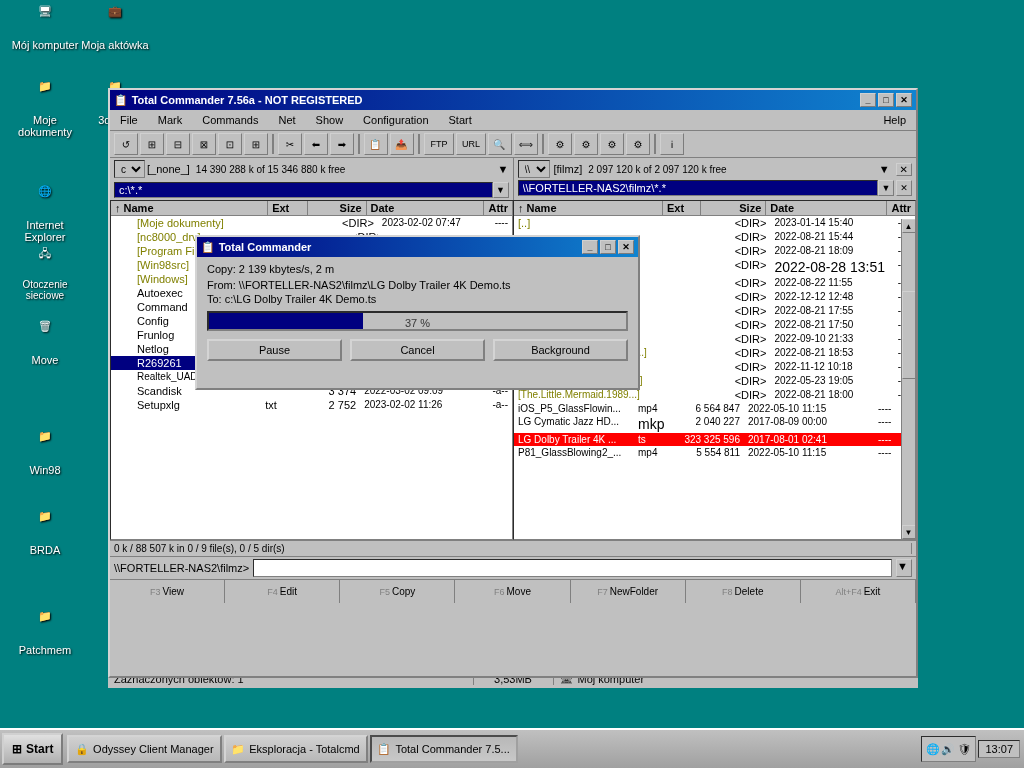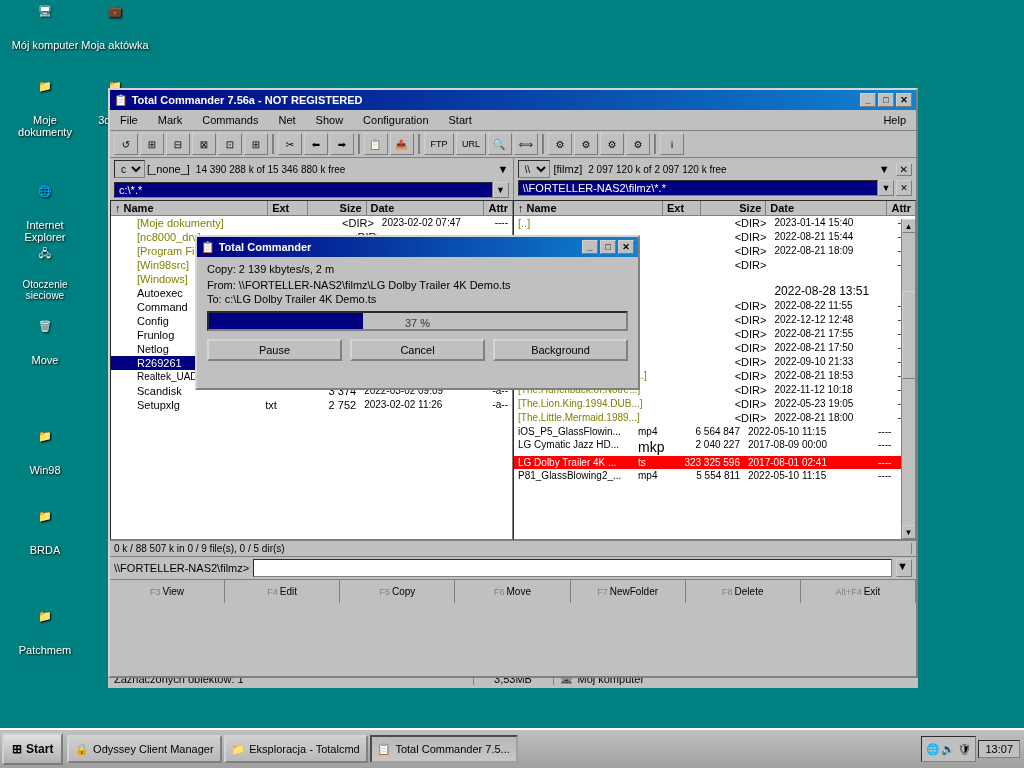--- a/index.html
+++ b/index.html
@@ -733,21 +733,21 @@
             <div style="width:160px;padding:0 4px;color:#808000;"></div>
             <div style="width:40px;padding:0 4px;"></div>
             <div style="width:70px;padding:0 4px;text-align:right;">&lt;DIR&gt;</div>
             <div style="width:130px;padding:0 4px;font-size:10px;">2022-08-21 18:09</div>
             <div style="flex:1;padding:0 4px;font-size:10px;">----</div>
           </div>
           <div class="tc-file-row">
             <div style="width:160px;padding:0 4px;color:#808000;"></div>
             <div style="width:40px;padding:0 4px;"></div>
             <div style="width:70px;padding:0 4px;text-align:right;">&lt;DIR&gt;</div>
-            <div style="width:130px;padding:0 4px;font-size:12px;margin-top:25px;">2022-08-28 13:51</div>
+            <div style="width:130px;padding:0 4px;font-size:14px;">2022-08-28 13:51</div>
             <div style="flex:1;padding:0 4px;font-size:10px;">----</div>
           </div>
           <div class="tc-file-row">
             <div style="width:160px;padding:0 4px;color:#808000;"></div>
             <div style="width:40px;padding:0 4px;"></div>
             <div style="width:70px;padding:0 4px;text-align:right;">&lt;DIR&gt;</div>
             <div style="width:130px;padding:0 4px;font-size:10px;">2022-08-22 11:55</div>
             <div style="flex:1;padding:0 4px;font-size:10px;">----</div>
           </div>
           <div class="tc-file-row">

